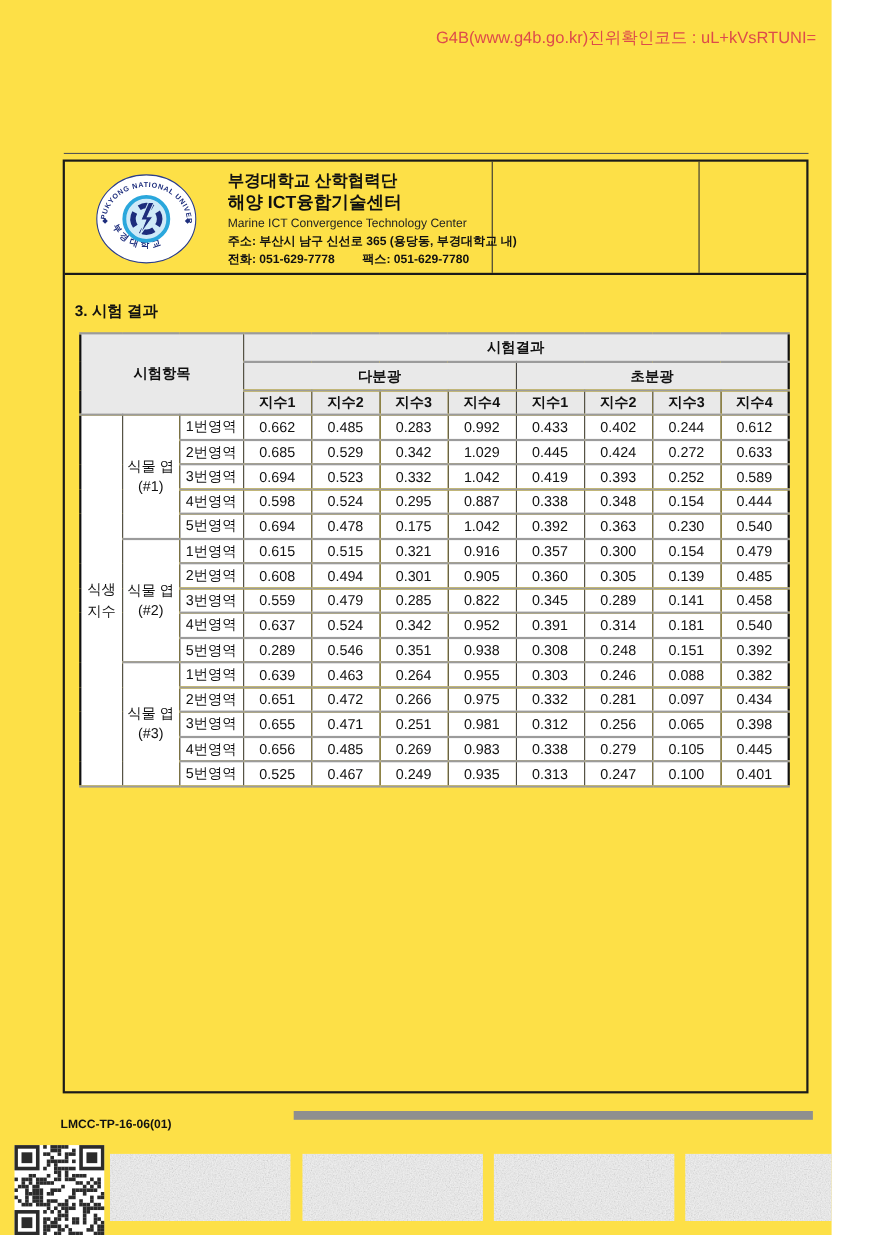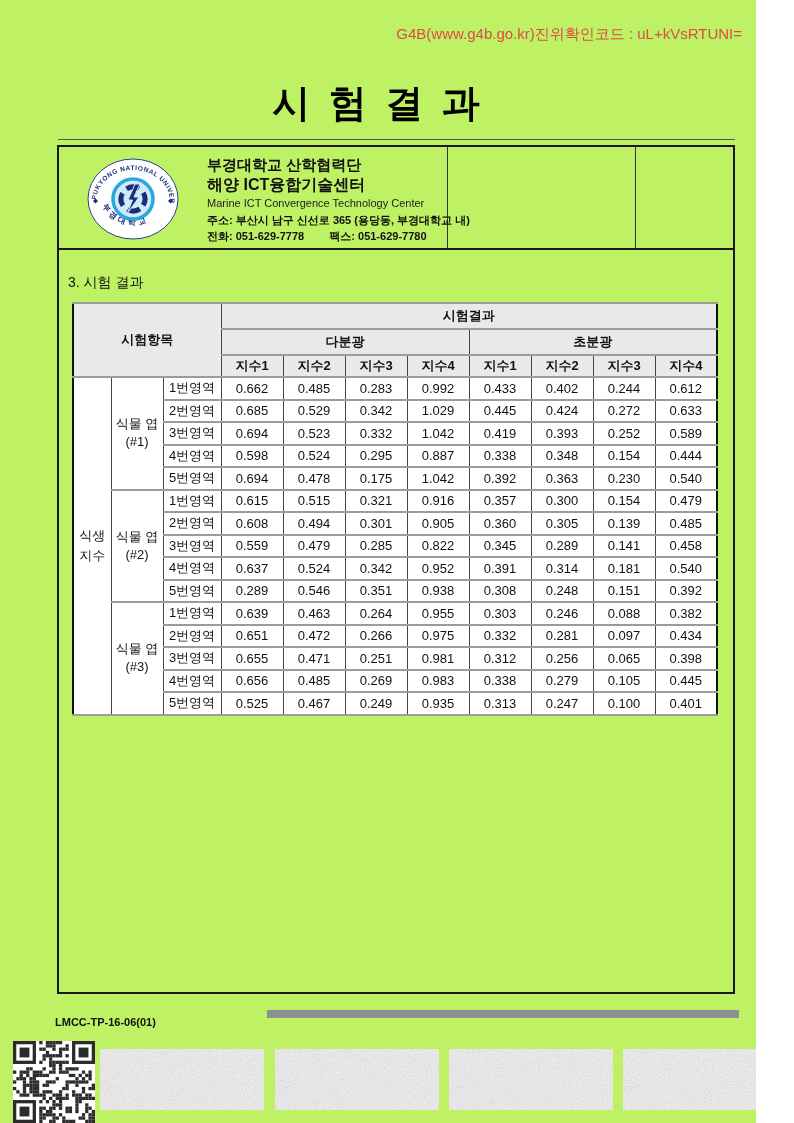--- a/index.html
+++ b/index.html
@@ -1,16 +1,16 @@
 <!DOCTYPE html>
 <html><head>
 <meta charset="utf-8">
 <style>
   html,body{margin:0;padding:0;background:#fff;}
-  .page{position:relative;width:756px;height:1123px;background:#bef264;overflow:hidden;
+  .page{position:relative;width:756px;height:1123px;background:#fde047;overflow:hidden;
         font-family:"Liberation Sans","DejaVu Sans",sans-serif;color:#111;}
   
   .verify{position:absolute;top:25px;right:14px;font-size:15px;font-weight:400;}
   
   .title{position:absolute;top:78px;left:0;width:100%;text-align:center;
          font-size:38px;font-weight:bold;letter-spacing:4px;color:#000;}
   .title-rule{position:absolute;left:58px;top:139px;width:677px;height:1px;background:#555;}
   
   .content-box{position:absolute;left:57px;top:145px;width:674px;height:845px;
                border:2px solid #1a1a1a;}
@@ -24,21 +24,21 @@
   .org-kr2{font-size:16px;font-weight:bold;}
   .org-en{font-size:11px;color:#222;margin-top:2px;}
   .org-addr{font-size:11px;font-weight:bold;margin-top:3px;}
   .org-tel{font-size:11px;font-weight:bold;margin-top:3px;}
   .org-tel .fax-part{margin-left:22px;text-align:right;}
   .report-block{position:absolute;left:400px;top:26px;line-height:1.7;}
   .report-line{font-size:15px;font-weight:bold;white-space:nowrap;}
   .page-line{font-size:14px;white-space:nowrap;}
   .page-line .lbl{font-weight:bold;margin-right:12px;}
   
-  .section-heading{position:absolute;left:68px;top:274px;font-size:14px;font-weight:normal;}
+  .section-heading{position:absolute;left:68px;top:274px;font-size:14px;font-weight:bold;}
   
   table.results{position:absolute;left:72px;top:302px;width:646px;border-collapse:collapse;
                 table-layout:fixed;}
   table.results td,table.results th{border-left:1px solid #444;border-right:1px solid #444;
                 border-top:2px solid #9b9b9b;border-bottom:2px solid #9b9b9b;
                 text-align:center;vertical-align:middle;padding:0;overflow:hidden;}
   table.results{border:2px solid #111;}
   table.results th{background:#e9e9e9;font-weight:bold;font-size:13px;}
   tr.hrow1 th,tr.hrow2 th{height:24px;margin-left:23px;} tr.hrow3 th{height:20px;}
   table.results tbody td{height:20.5px;font-size:13px;background:#fff;}
@@ -55,21 +55,20 @@
   .s1{left:100px;} .s2{left:275px;} .s3{left:449px;} .s4{left:623px;}
   .hidden-defs{position:absolute;width:0;height:0;overflow:hidden;}
 </style>
 </head>
 <body>
 
 <div class="page">
 
   <div class="verify" style="color:#dd4b4b;">G4B(www.g4b.go.kr)진위확인코드 : uL+kVsRTUNI=</div>
 
-  <div class="title">시 험 결 과</div>
   <div class="title-rule"></div>
 
   <div class="content-box">
     <div class="org-header">
       <div class="vdiv d1"></div>
       <div class="vdiv d2"></div>
 
       <div class="logo-wrap">
         <svg viewBox="0 0 92 82" width="92" height="82">
           <ellipse cx="46" cy="41" rx="45" ry="40" fill="#ffffff" stroke="#2a3d8f" stroke-width="1"></ellipse>

